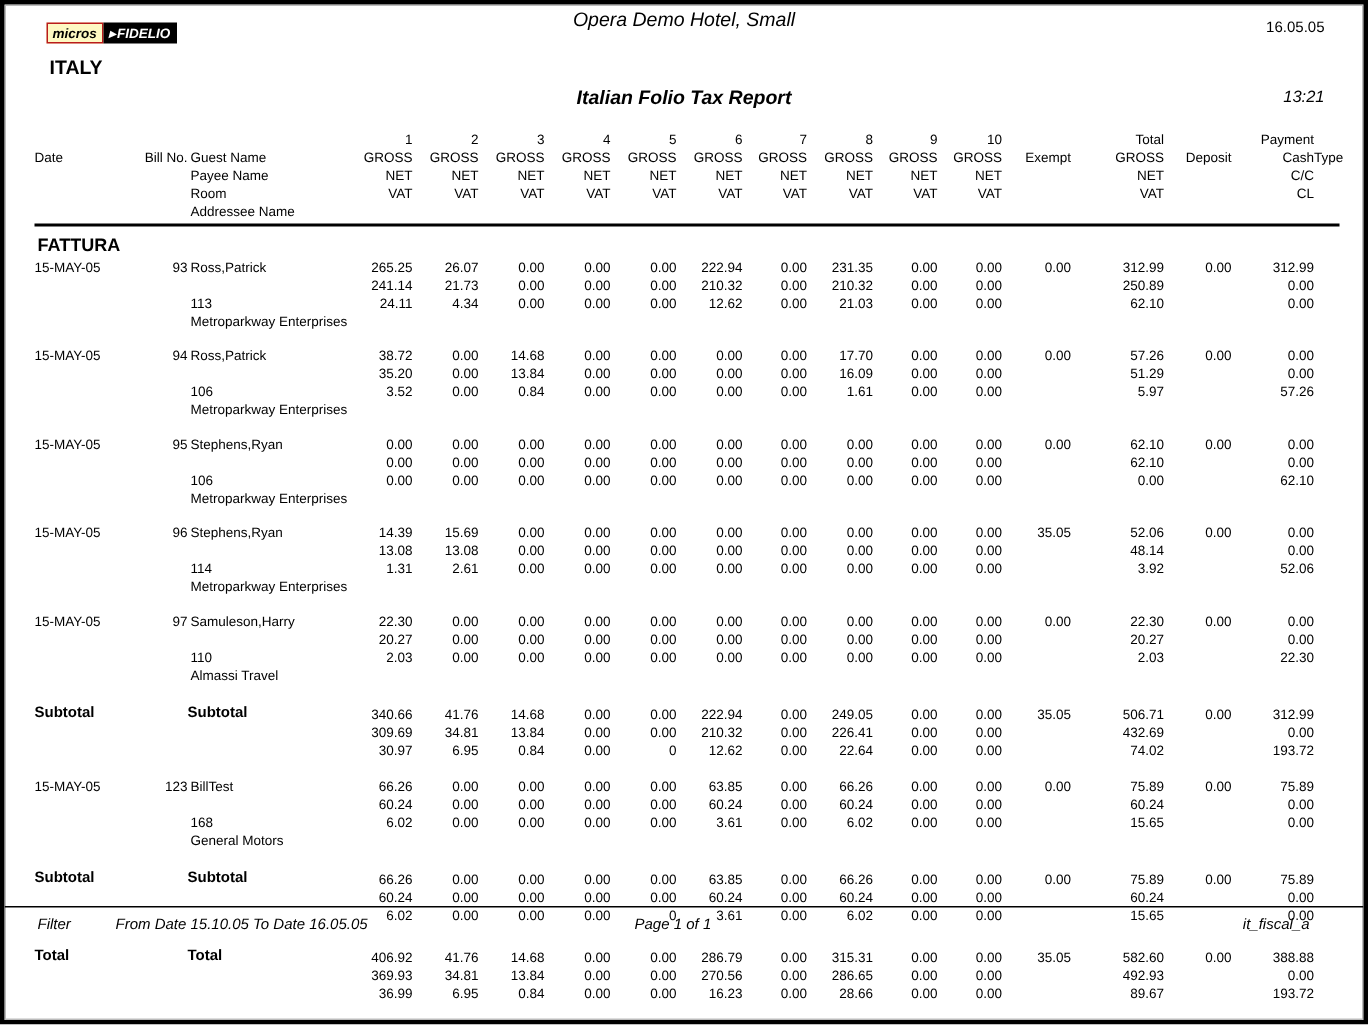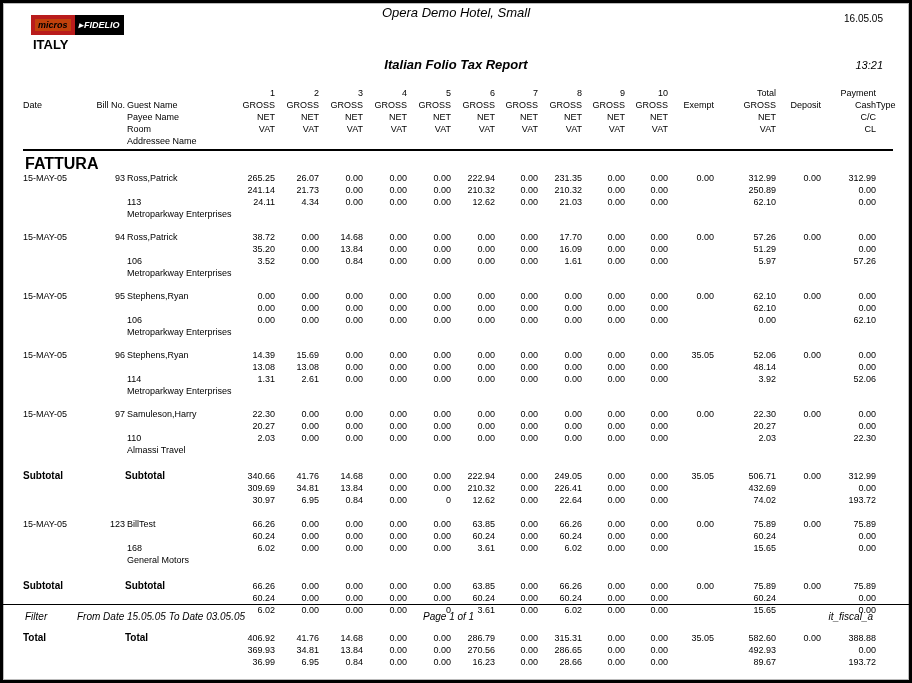--- a/index.html
+++ b/index.html
@@ -9,37 +9,37 @@
     box-sizing:border-box;
     background:#fff;
     border:3px solid #000;
     box-shadow:inset 0 0 0 1px #bbb;
     font-family:"Liberation Sans", sans-serif;
     color:#000;
     overflow:hidden;
   }
   .topbar{position:relative;height:30px;}
   .logo{position:absolute;left:28px;top:12px;display:flex;align-items:stretch;font-size:9px;font-weight:bold;font-style:italic;}
-  .logo .micros{border:4px solid #b91c1c;background:#c2410c;color:#000;padding:1px 3px;}
+  .logo .micros{border:1px solid #b91c1c;background:#fef9c3;color:#000;padding:1px 3px;}
   .logo .fidelio{background:#000;color:#fff;padding:1px 4px;display:flex;align-items:center;gap:1px;}
   .hotel-title{position:absolute;left:0;right:0;top:2px;text-align:center;font-size:13px;font-style:italic;}
   .run-date{position:absolute;right:26px;top:10px;font-size:10px;}
   .country{position:absolute;left:30px;top:34px;font-size:13px;font-weight:bold;}
   .report-title-row{position:relative;height:34px;margin-top:18px;}
   .report-title{position:absolute;left:0;right:0;top:6px;text-align:center;font-size:13px;font-style:italic;font-weight:bold;}
   .run-time{position:absolute;right:26px;top:8px;font-size:11px;font-style:italic;}
 
   .tablewrap{margin:2px 16px 0 20px;font-size:9px;}
   .grid{display:grid;grid-template-columns:58px 44px 104px 46px 44px 44px 44px 44px 44px 43px 44px 43px 43px 46px 62px 45px 55px 26px;line-height:12px;}
   .grid span{white-space:nowrap;overflow:visible;}
   .num{text-align:right;}
   .lft{text-align:left;}
   .hdr-block{border-bottom:2px solid #000;padding-bottom:2px;}
   .hdr-block .grid span{font-size:9px;}
-  .sec-name{font-weight:bold;font-size:16px;margin:6px 0 2px 2px;line-height:13px;}
+  .sec-name{font-weight:bold;font-size:12px;margin:6px 0 2px 2px;line-height:13px;}
   .rowblock{margin-bottom:11px;}
   .stlabel{font-weight:bold;font-size:10px;}
   .subtotal-block{margin:14px 0 12px 0;}
   .total-block{margin:16px 0 0 0;}
   .addr{grid-column:3 / span 4;}
   .guestcell{padding-left:2px;}
   .footer-rule{position:absolute;left:0;right:0;top:601px;border-top:1px solid #000;}
   .footer{position:absolute;left:0;right:0;top:608px;font-size:10px;font-style:italic;}
   .footer .flabel{position:absolute;left:22px;}
   .footer .fval{position:absolute;left:74px;}
@@ -744,17 +744,17 @@
             <span class="num">193.72</span>
             <span class="lft"></span>
           </div>
         </div>
       </div>
   </div>
 
   <div class="footer-rule"></div>
   <div class="footer">
     <span class="flabel">Filter</span>
-    <span class="fval">From Date 15.05.05  To Date 03.05.05</span>
+    <span class="fval">From Date 15.10.05  To Date 16.05.05</span>
     <span class="fpage">Page 1 of 1</span>
     <span class="fid">it_fiscal_a</span>
   </div>
 </div>
 
 </body></html>

